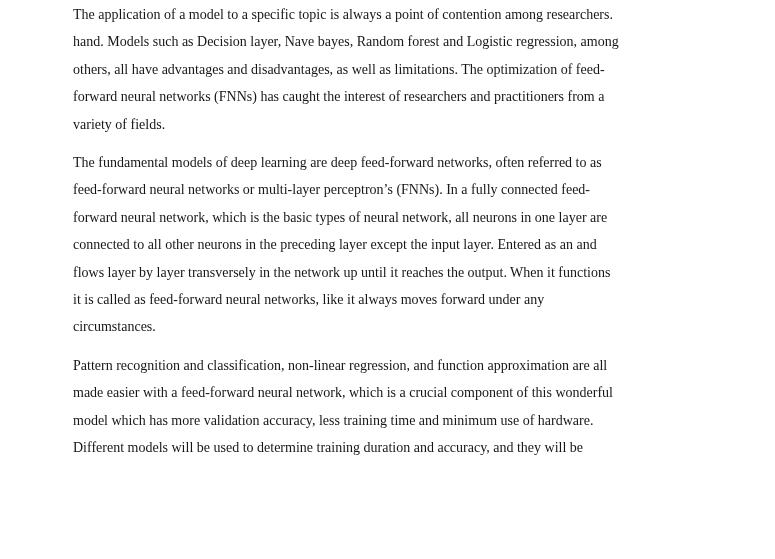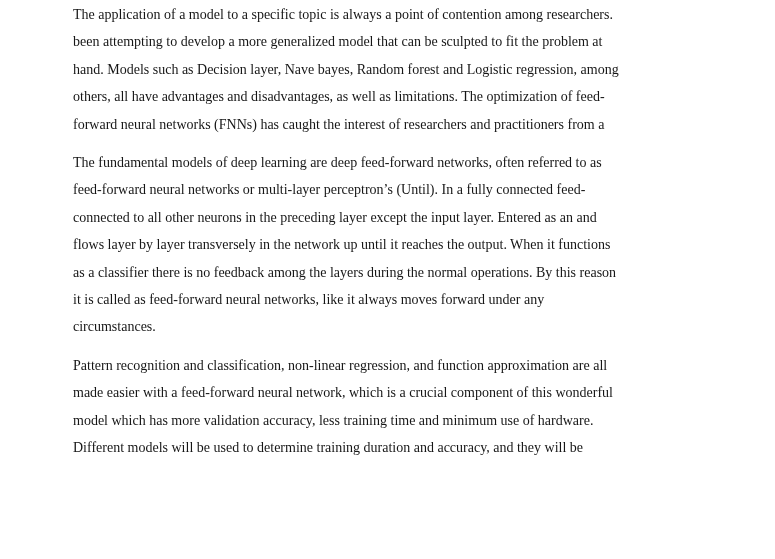--- a/index.html
+++ b/index.html
@@ -32,32 +32,32 @@
     letter-spacing: 0px;
   }
 </style>
 </head>
 <body>
 
 <div class="page">
 
   <div class="para">
     <div class="line">The application of a model to a specific topic is always a point of contention among researchers.</div>
-    <div class="line">been attempting to develop a more generalized model that can be sculpted to fit the problem at</div>
     <div class="line">hand. Models such as Decision layer, Nave bayes, Random forest and Logistic regression, among</div>
     <div class="line">others, all have advantages and disadvantages, as well as limitations. The optimization of feed-</div>
     <div class="line">forward neural networks (FNNs) has caught the interest of researchers and practitioners from a</div>
+    <div class="line">variety of fields.</div>
   </div>
 
   <div class="para">
     <div class="line">The fundamental models of deep learning are deep feed-forward networks, often referred to as</div>
-    <div class="line">feed-forward neural networks or multi-layer perceptron’s (Until). In a fully connected feed-</div>
+    <div class="line">feed-forward neural networks or multi-layer perceptron’s (FNNs). In a fully connected feed-</div>
+    <div class="line">forward neural network, which is the basic types of neural network, all neurons in one layer are</div>
     <div class="line">connected to all other neurons in the preceding layer except the input layer. Entered as an and</div>
     <div class="line">flows layer by layer transversely in the network up until it reaches the output. When it functions</div>
-    <div class="line">as a classifier there is no feedback among the layers during the normal operations. By this reason</div>
     <div class="line">it is called as feed-forward neural networks, like it always moves forward under any</div>
     <div class="line">circumstances.</div>
   </div>
 
   <div class="para">
     <div class="line">Pattern recognition and classification, non-linear regression, and function approximation are all</div>
     <div class="line">made easier with a feed-forward neural network, which is a crucial component of this wonderful</div>
     <div class="line">model which has more validation accuracy, less training time and minimum use of hardware.</div>
     <div class="line">Different models will be used to determine training duration and accuracy, and they will be</div>
   </div>

